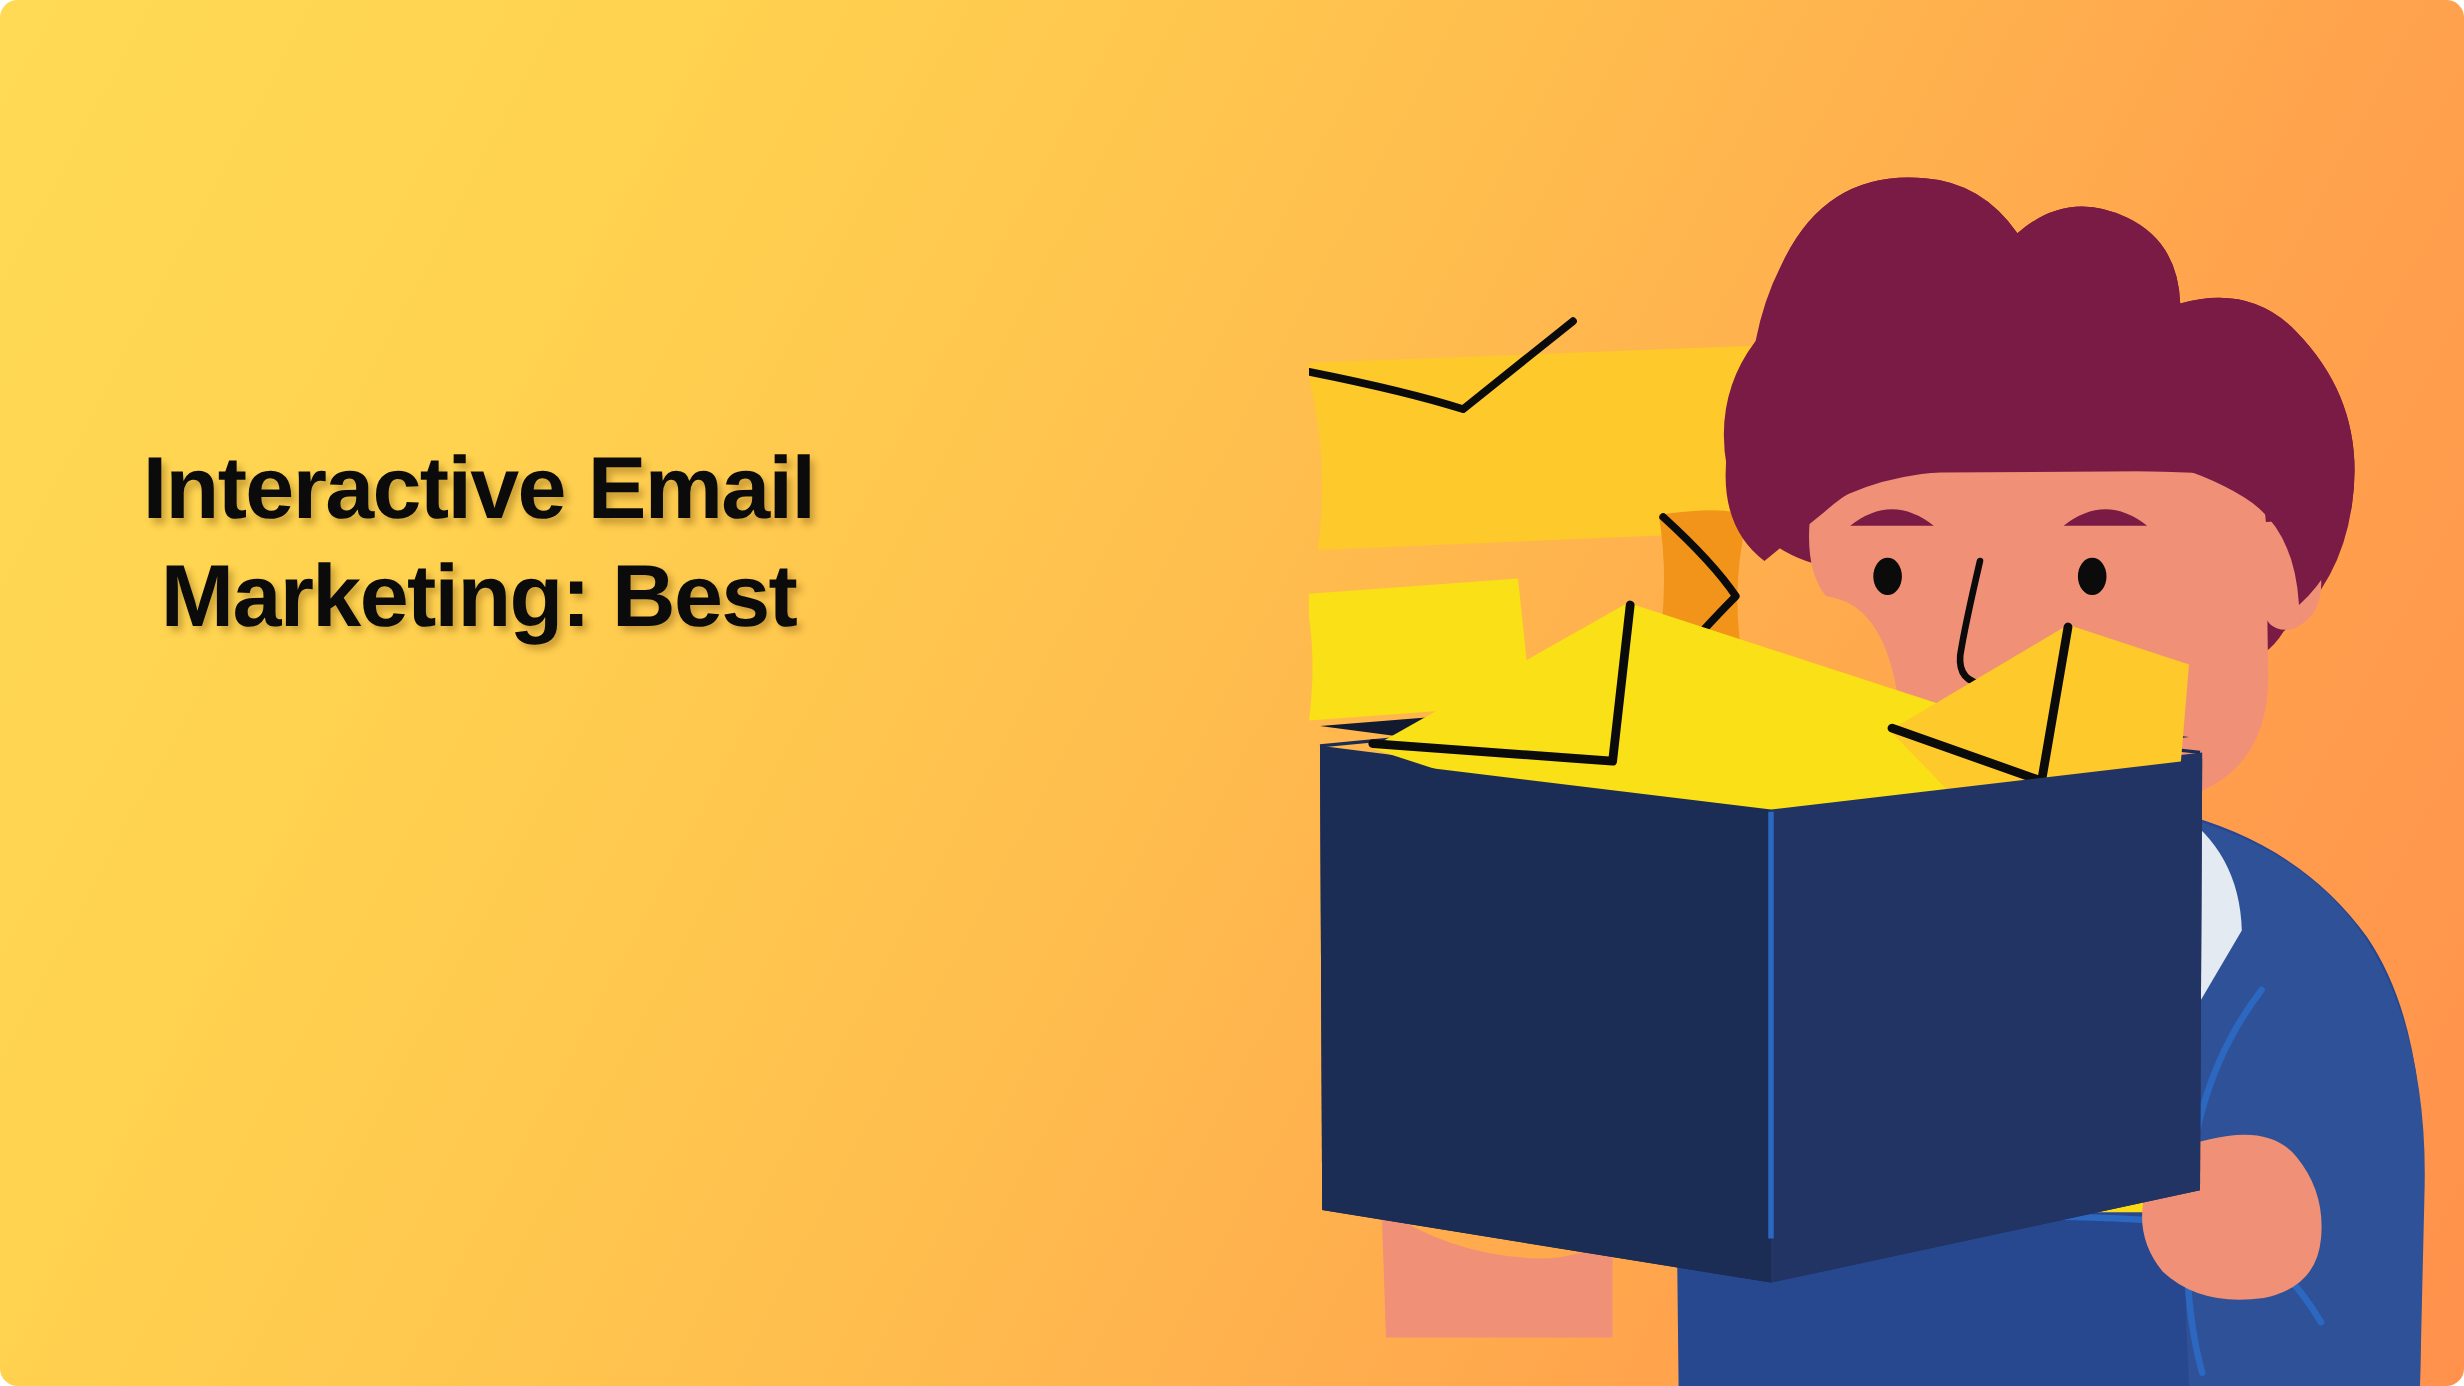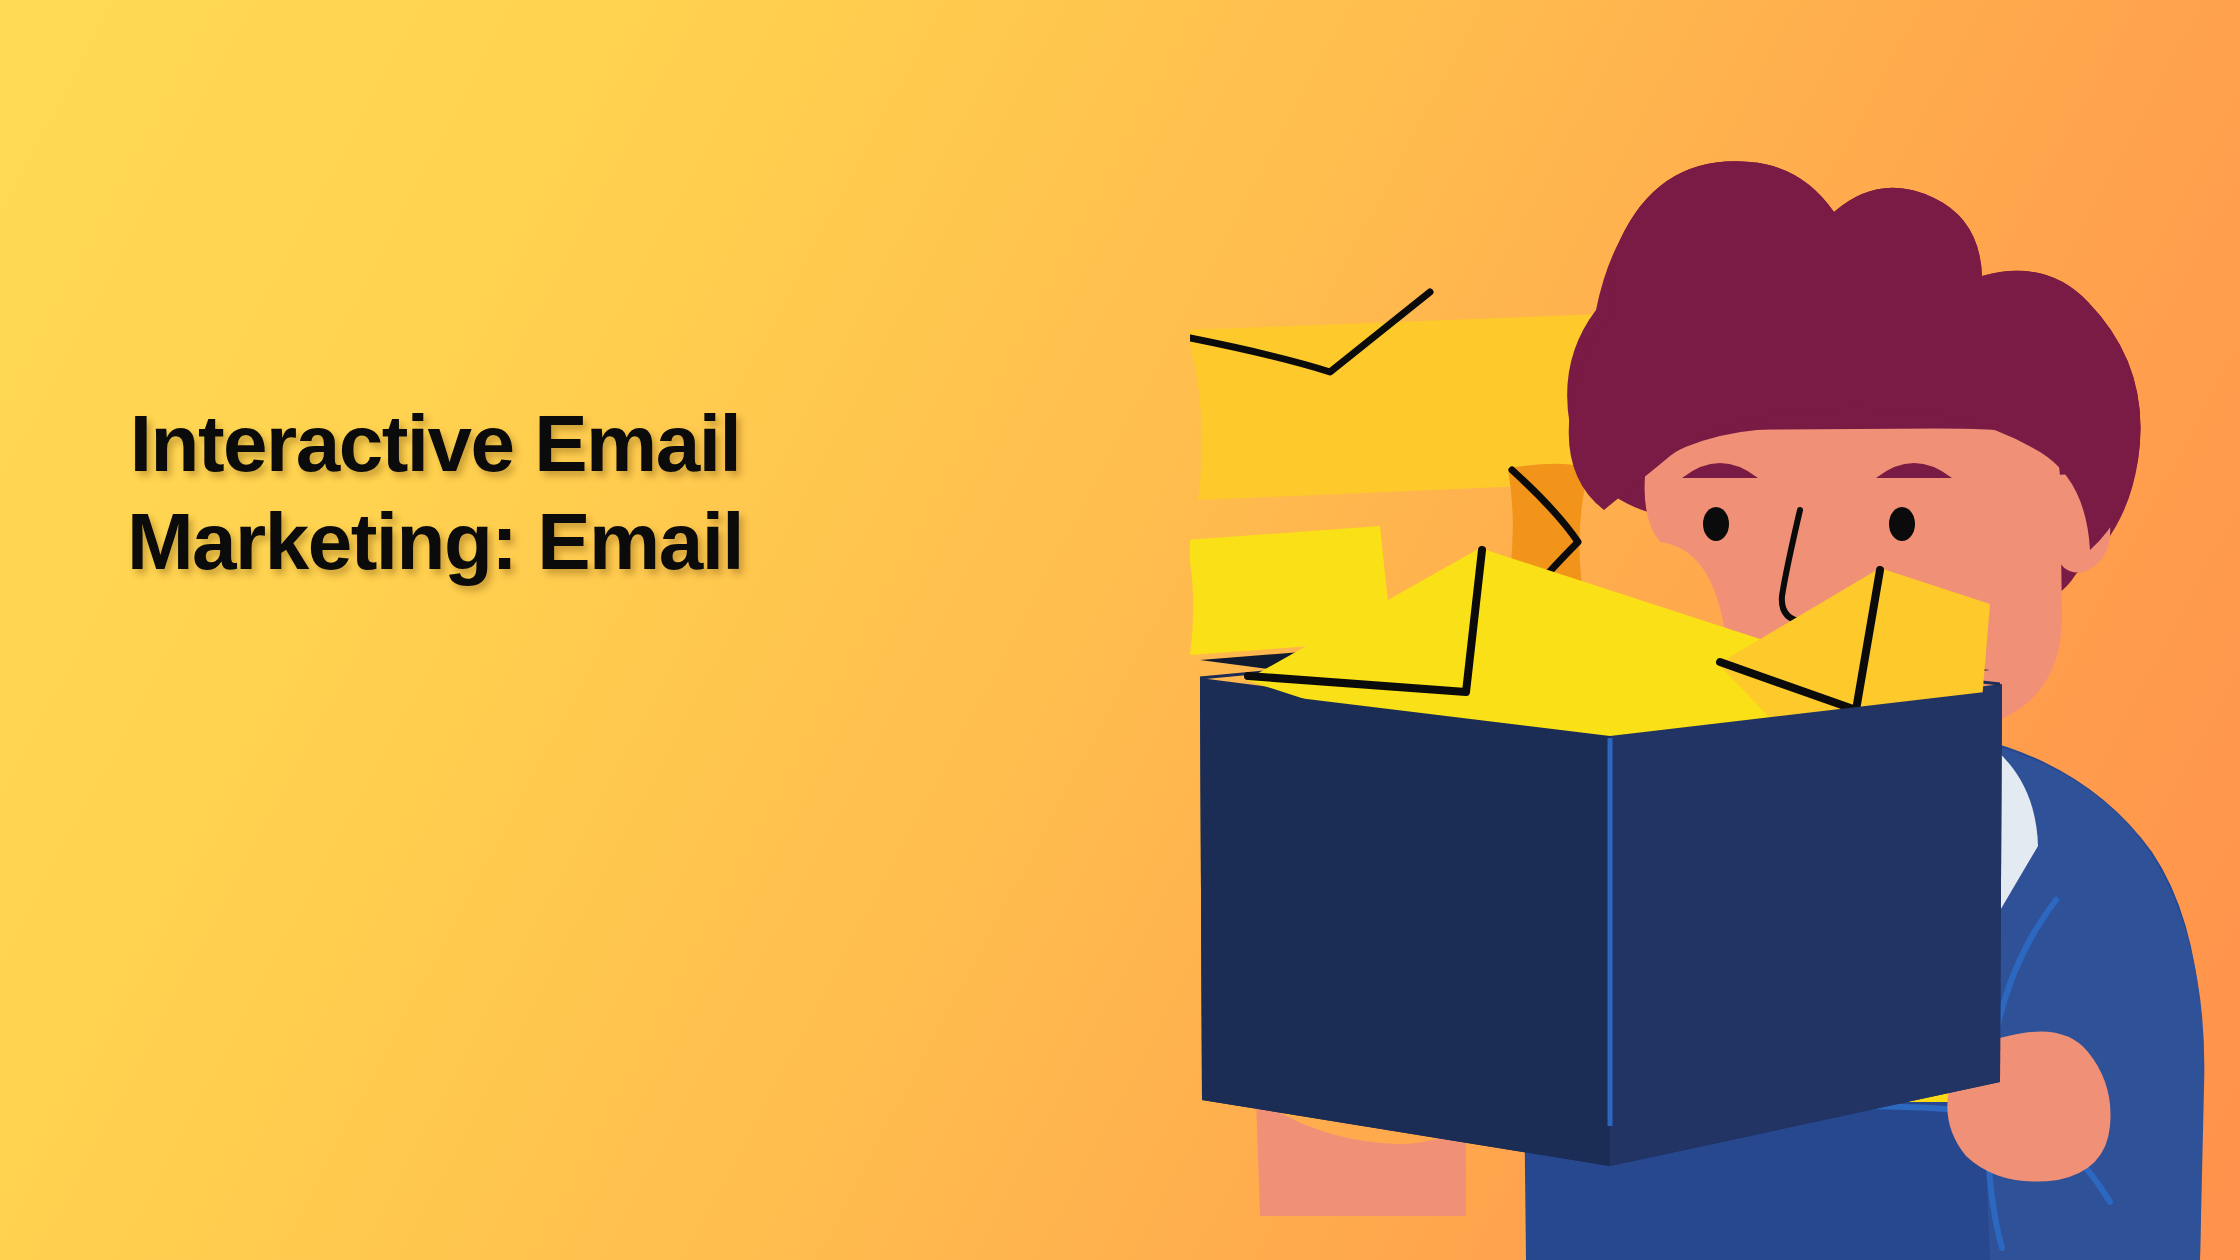--- a/index.html
+++ b/index.html
@@ -3,20 +3,21 @@
 <meta charset="utf-8">
 <style>
   html,body{margin:0;padding:0;}
   body{
     width:2240px;height:1260px;overflow:hidden;
     font-family:"Liberation Sans", sans-serif;
   }
   #banner{
     position:relative;width:2240px;height:1260px;overflow:hidden;
     background:linear-gradient(118deg,#FFDA55 0%,#FFD24F 22%,#FFBE4E 48%,#FFA24D 76%,#FF914C 100%);
+    border-radius:16px;
   }
   
   #title-block{
     position:absolute;left:90px;top:395px;width:690px;
     text-align:center;
     z-index:5;
   }
   #title-block .line{
     display:block;
     font-family:"Liberation Sans", sans-serif;
@@ -35,21 +36,21 @@
   }
   #illustration svg{display:block;width:100%;height:100%;}
 </style>
 </head>
 <body>
 
 <div id="banner">
 
   <div id="title-block">
     <span class="line">Interactive Email</span>
-    <span class="line">Marketing: Email</span>
+    <span class="line">Marketing: Best</span>
   </div>
 
   <div id="illustration">
     <svg viewBox="0 0 1050 1180" xmlns="http://www.w3.org/2000/svg">
 
       <g>
         <path d="M-334 250 L 135 232 L 150 400 L -322 420 Q -310 330 -334 250 Z" transform="translate(330,0)" fill="#FDC92B"></path>
         <path d="M-330 258 Q -240 276 -190 292 L -90 212" transform="translate(330,0)" fill="none" stroke="#0B0B0B" stroke-width="7" stroke-linecap="round" stroke-linejoin="round"></path>
       </g>
 

